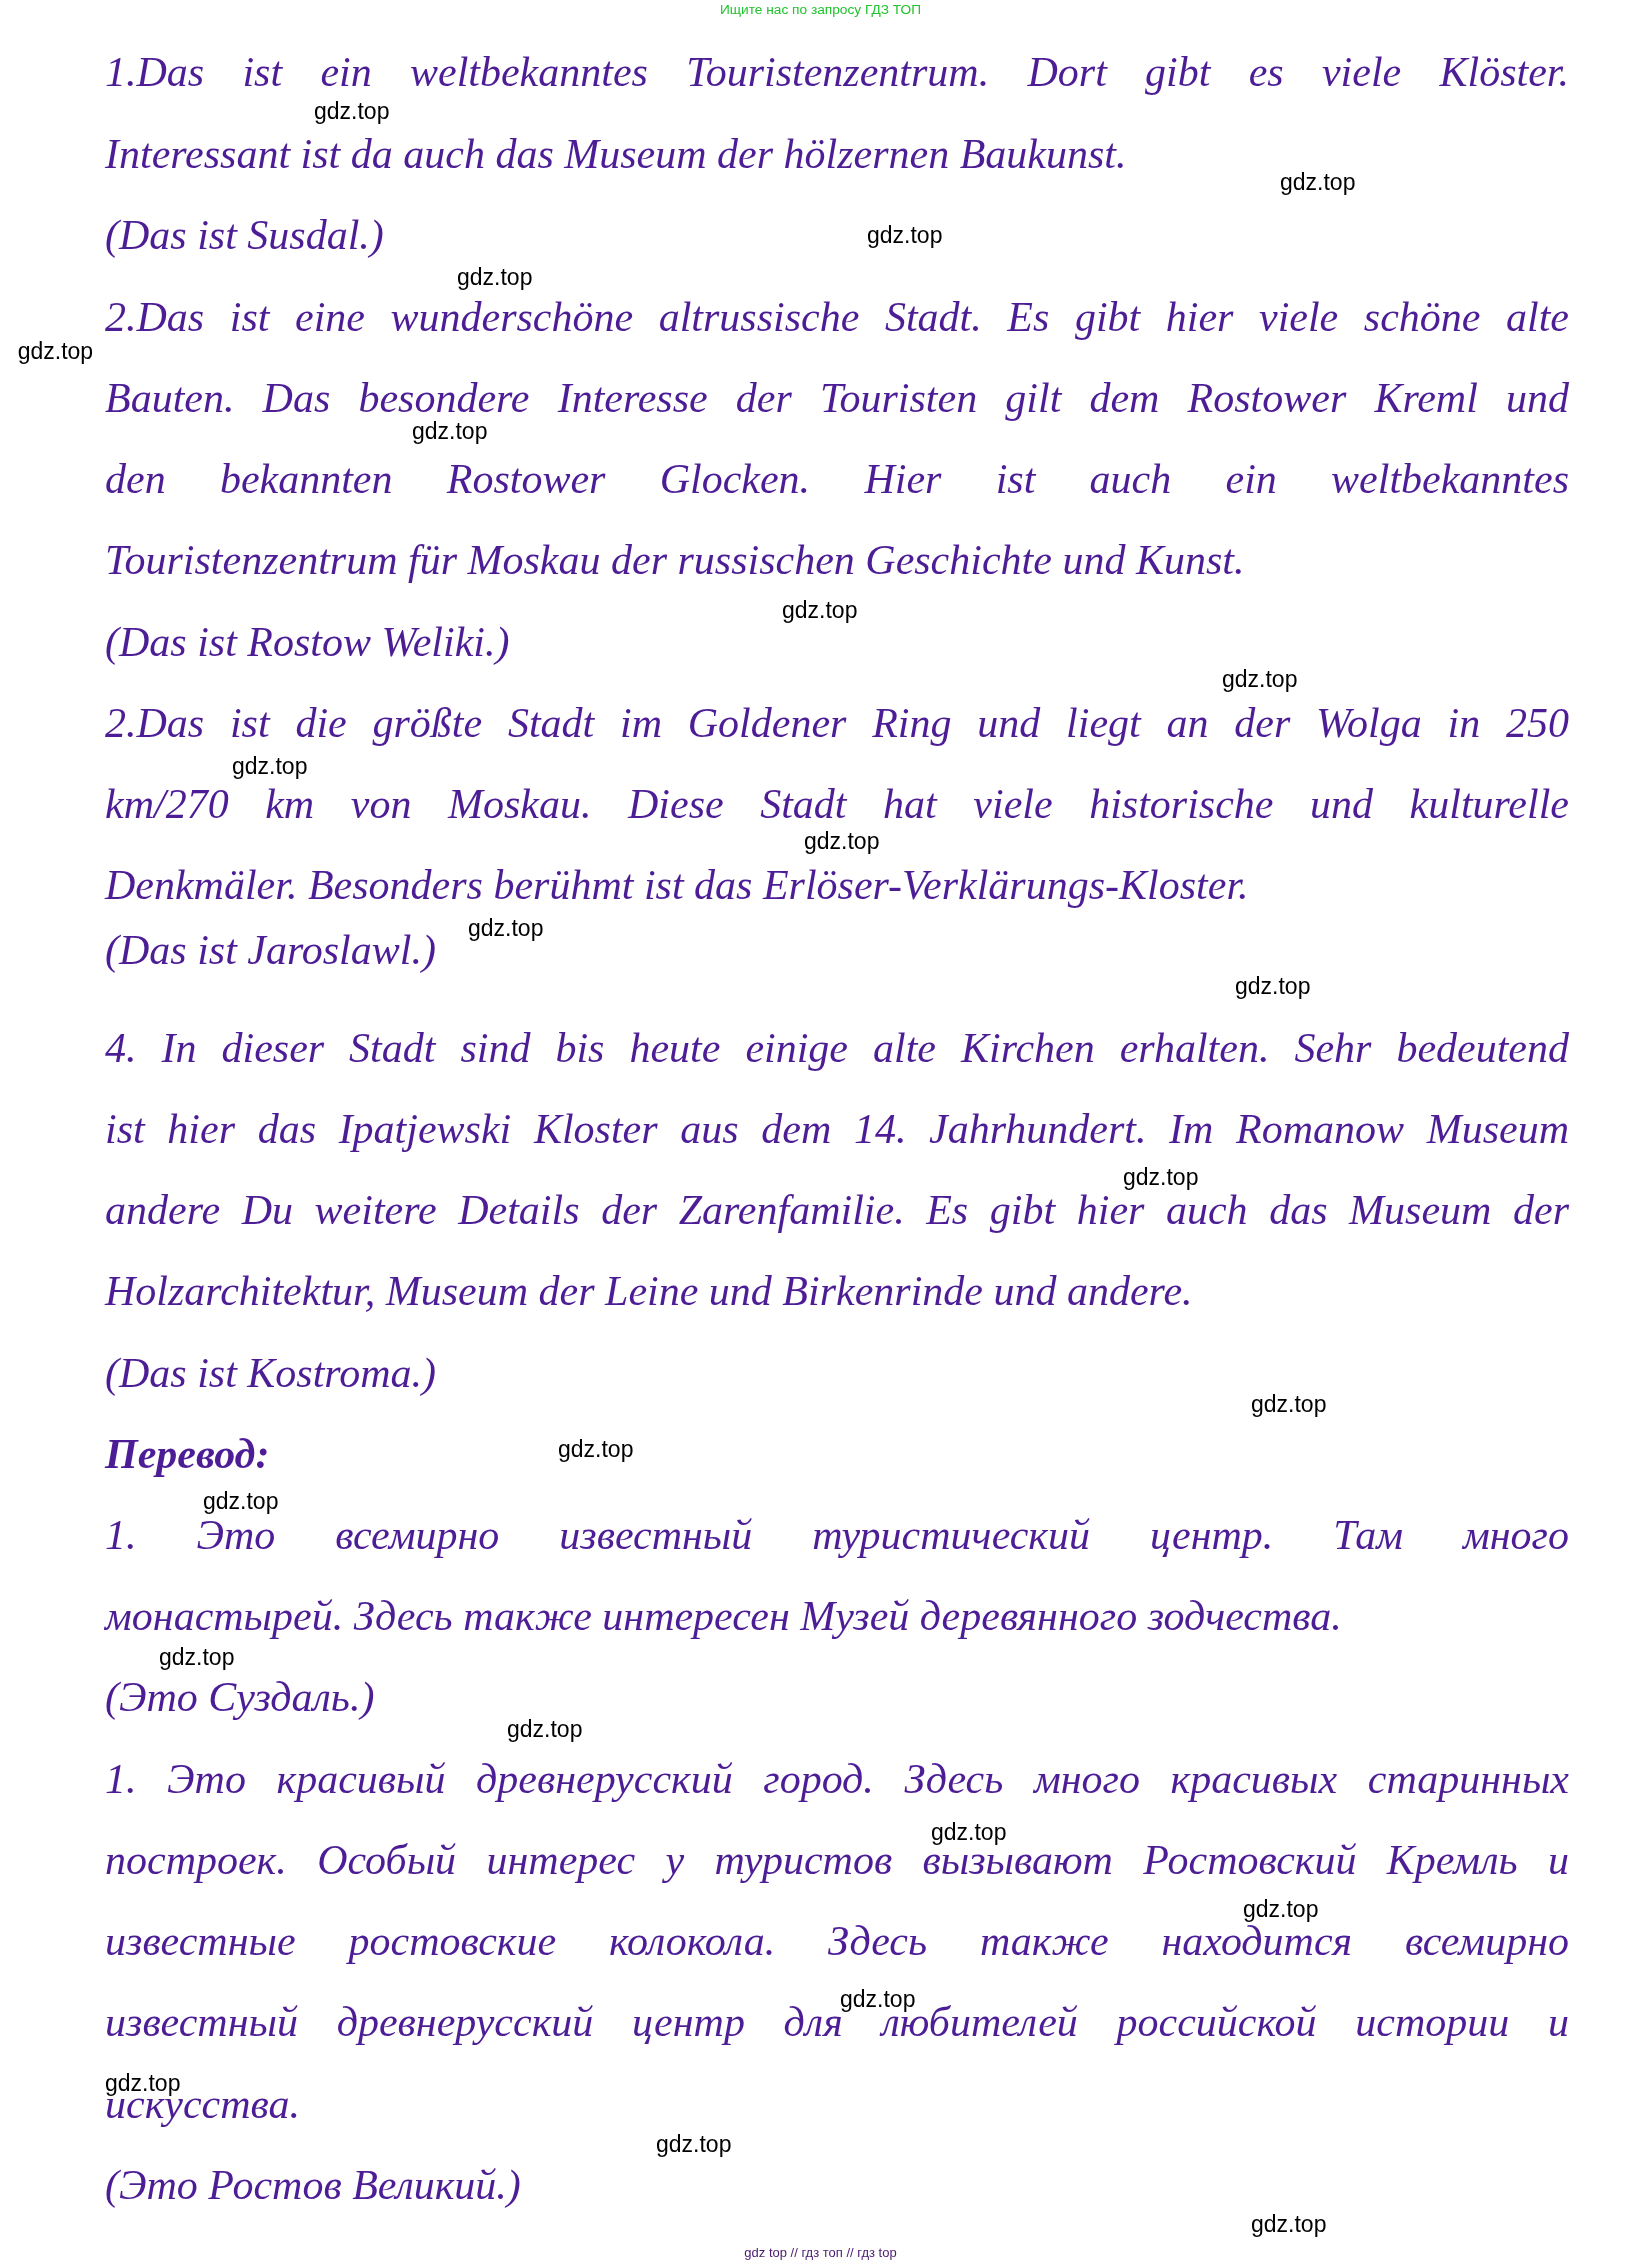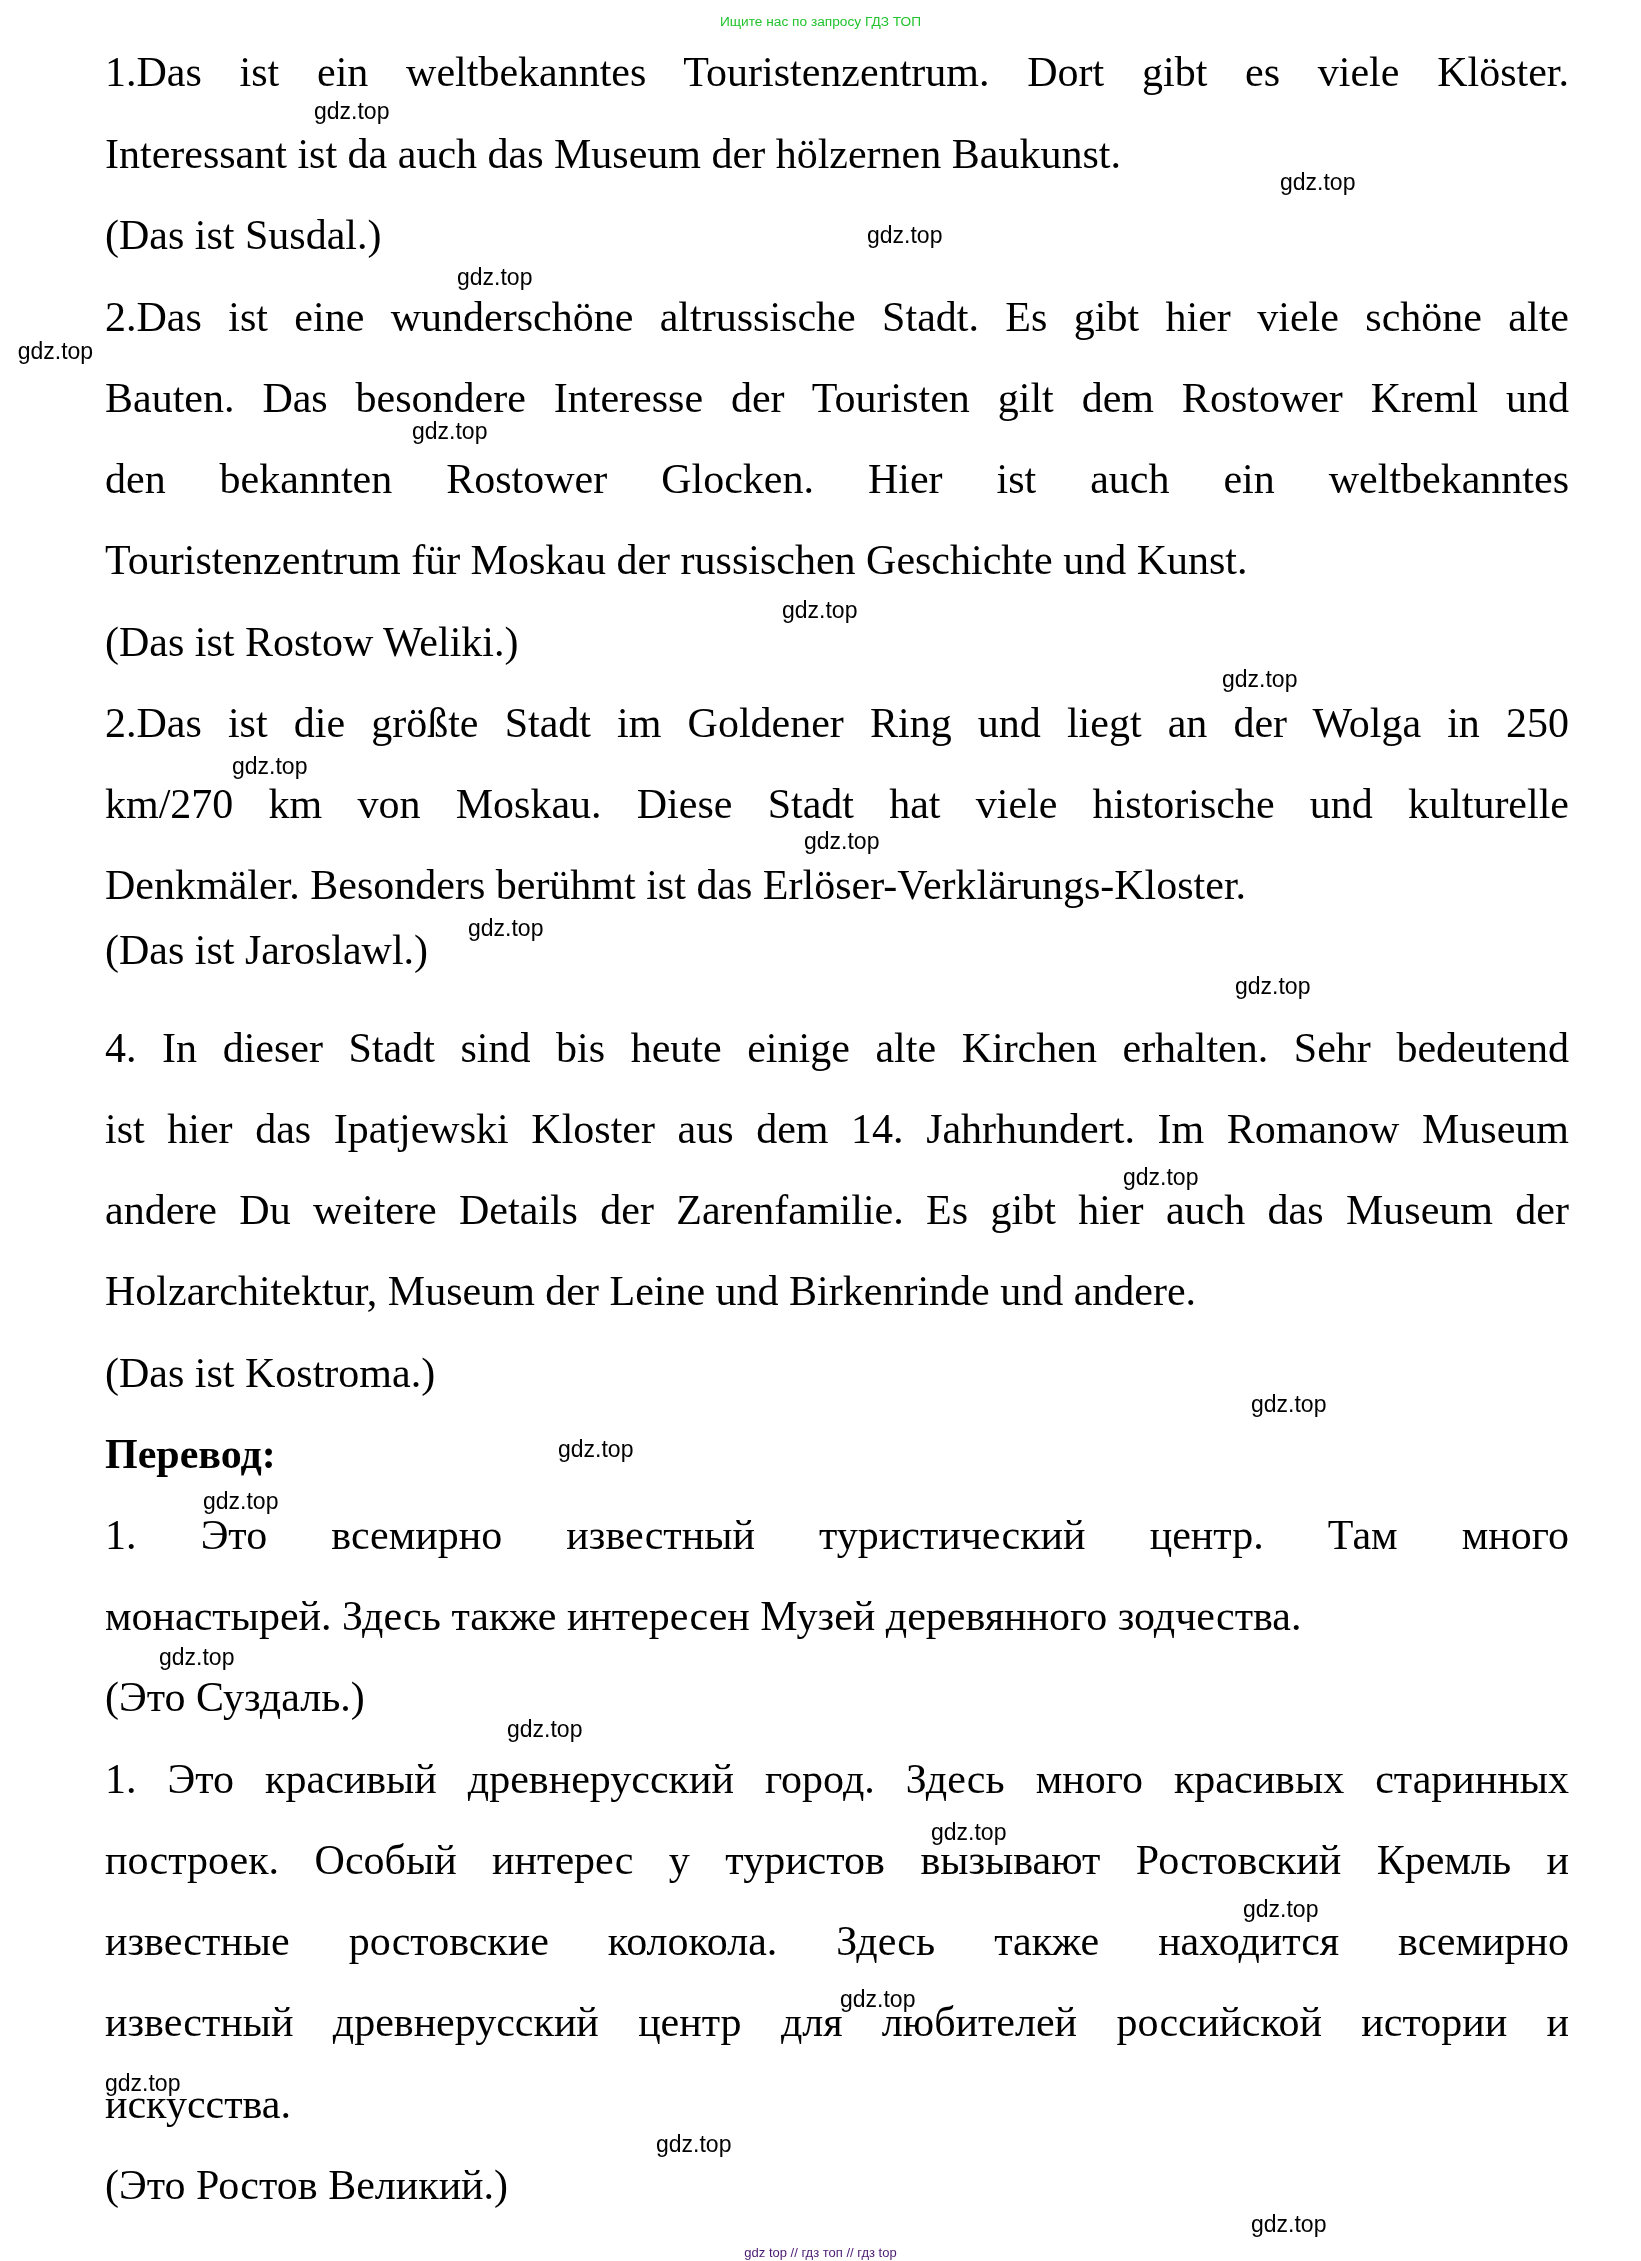--- a/index.html
+++ b/index.html
@@ -1,19 +1,19 @@
 <!DOCTYPE html>
 <html style="font-size:13px"><head>
 <meta charset="utf-8">
 <style>
   html,body{margin:0;padding:0;background:#fff;}
   body{width:1641px;height:2261px;position:relative;overflow:hidden;}
-  .top-banner{position:absolute;top:1.6px;left:0;width:1641px;text-align:center;font-family:"Liberation Sans",sans-serif;font-size:13.7px;color:#22c32e;margin-top:12px;}
+  .top-banner{position:absolute;top:1.6px;left:0;width:1641px;text-align:center;font-family:"Liberation Sans",sans-serif;font-size:13.7px;color:#22c32e;}
   .footer{position:absolute;top:2245px;left:0;width:1641px;text-align:center;font-family:"Liberation Sans",sans-serif;font-size:13px;color:#4b1a72;}
-  .line{position:absolute;left:105px;width:1464px;font-family:"Liberation Serif",serif;font-size:42px;line-height:48px;color:#000000;white-space:nowrap;}
+  .line{position:absolute;left:105px;width:1464px;font-family:"Liberation Serif",serif;font-size:42px;line-height:48px;color:#4c1d95;white-space:nowrap;font-style:italic;}
   .justify{text-align:justify;text-align-last:justify;}
   .bold{font-weight:bold;}
   .wm{position:absolute;font-family:Liberation Sans, sans-serif;font-size:23px;color:#000;white-space:nowrap;}
 </style>
 </head>
 <body>
 
 <div class="top-banner">Ищите нас по запросу ГДЗ ТОП</div>
 
 <div id="content">

